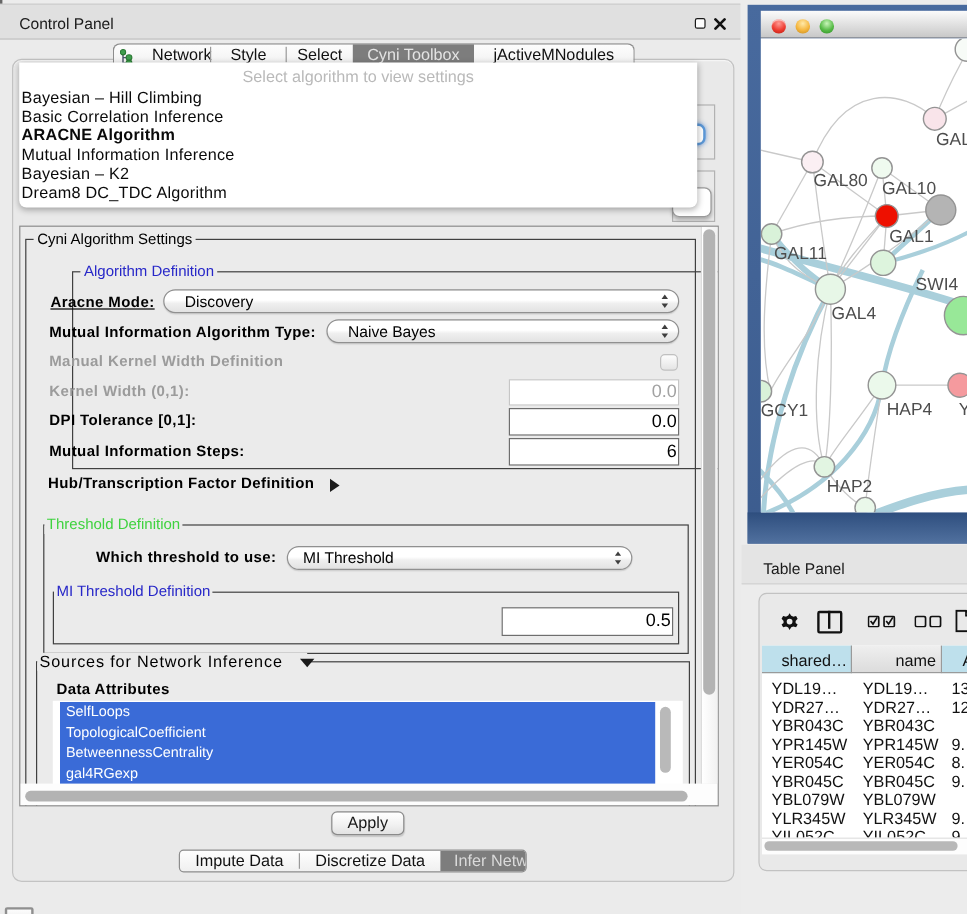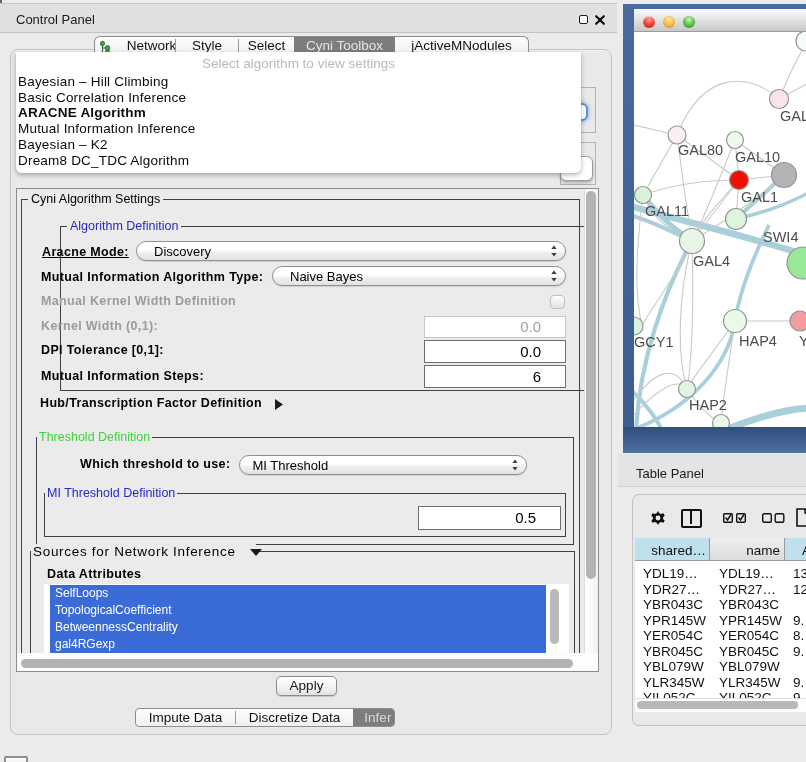--- a/index.html
+++ b/index.html
@@ -8,21 +8,21 @@
 #stage{position:relative;width:806px;height:762px;overflow:hidden;}
 .abs{position:absolute;}
 .b{font-weight:bold;}
 .lbl{position:absolute;font-size:12.5px;font-weight:bold;letter-spacing:0.35px;color:#000;white-space:nowrap;}
 .dis{color:#9b9b9b;}
 .combo{position:absolute;box-sizing:border-box;border:1px solid #909090;border-radius:10px;
  background:linear-gradient(#ffffff 0%,#ffffff 45%,#efefef 60%,#e2e2e2 100%);
  box-shadow:0 1px 1px rgba(0,0,0,0.12);}
 .combo .ct{position:absolute;left:17px;top:50%;transform:translateY(-50%);font-size:13px;color:#000;white-space:nowrap;}
 .spin{position:absolute;right:5px;top:0;height:100%;}
-.fld{position:absolute;box-sizing:border-box;background:#fff;font-size:15px;color:#000;text-align:right;padding-right:24px;}
+.fld{position:absolute;box-sizing:border-box;background:#fff;font-size:15px;color:#000;text-align:right;padding-right:1px;}
 .gbox{position:absolute;border:1px solid #404040;}
 .gtitle{position:absolute;top:-8px;font-size:12.5px;background:#ebebeb;padding:0 3px;white-space:nowrap;line-height:15px;}
 .tabseg{position:absolute;top:0;bottom:0;display:flex;align-items:center;justify-content:center;
  font-size:13.5px;color:#111;white-space:nowrap;}
 .trow{position:absolute;font-size:13.5px;color:#111;white-space:nowrap;}
 </style>
 </head>
 <body>
 <div id="stage">
 
@@ -142,21 +142,21 @@
 
   <div class="abs" style="left:0px;top:464px;width:581px;height:18px;background:#fdfdfd;"></div>
   <div class="abs" style="left:4px;top:470px;width:552px;height:9px;background:#b3b3b3;border-radius:5px;"></div>
 
   <div class="abs" style="left:567px;top:0;width:14px;height:464px;background:linear-gradient(to right,#ffffff,#f0f0f0);border-left:1px solid #dcdcdc;"></div>
   <div class="abs" style="left:569px;top:2px;width:10px;height:388px;background:#b3b3b3;border-radius:6px;"></div>
 </div>
 
 <div class="abs" style="left:276px;top:676px;width:61px;height:20px;box-sizing:border-box;border:1px solid #8a8a8a;border-radius:5px;background:linear-gradient(#ffffff,#f2f2f2 55%,#e2e2e2);font-size:13.5px;color:#1a1a1a;text-align:center;line-height:18px;box-shadow:0 1px 1px rgba(0,0,0,0.15);">Apply</div>
 
-<div class="abs" id="bottabs" style="left:135px;top:708px;width:260px;height:19px;box-sizing:border-box;border:1px solid #8d8d8d;border-radius:4px;background:linear-gradient(#fefefe,#f0f0f0);overflow:hidden;">
+<div class="abs" id="bottabs" style="left:149px;top:708px;width:290px;height:19px;box-sizing:border-box;border:1px solid #8d8d8d;border-radius:4px;background:linear-gradient(#fefefe,#f0f0f0);overflow:hidden;">
   <div class="tabseg" style="left:0;width:99px;">Impute Data</div>
   <div class="abs" style="left:99px;top:2px;bottom:2px;width:1px;background:#9a9a9a;"></div>
   <div class="tabseg" style="left:100px;width:117px;">Discretize Data</div>
   <div class="tabseg" style="left:217px;width:103px;background:#7d7d7d;color:#dadada;">Infer Network</div>
 </div>
 
 <div class="abs" style="left:4px;top:756px;width:20px;height:10px;border:2px solid #8f8f8f;border-radius:2px;background:linear-gradient(#fdfdfd,#eaeaea);"></div>
 
 <div class="abs" id="netwin" style="left:623px;top:4px;width:183px;height:449px;background:linear-gradient(to bottom,#486a9e,#3c5c8e);"></div>
 <div class="abs" style="left:623px;top:427px;width:183px;height:26px;background:linear-gradient(#2e4e7e,#51719f);"></div>

